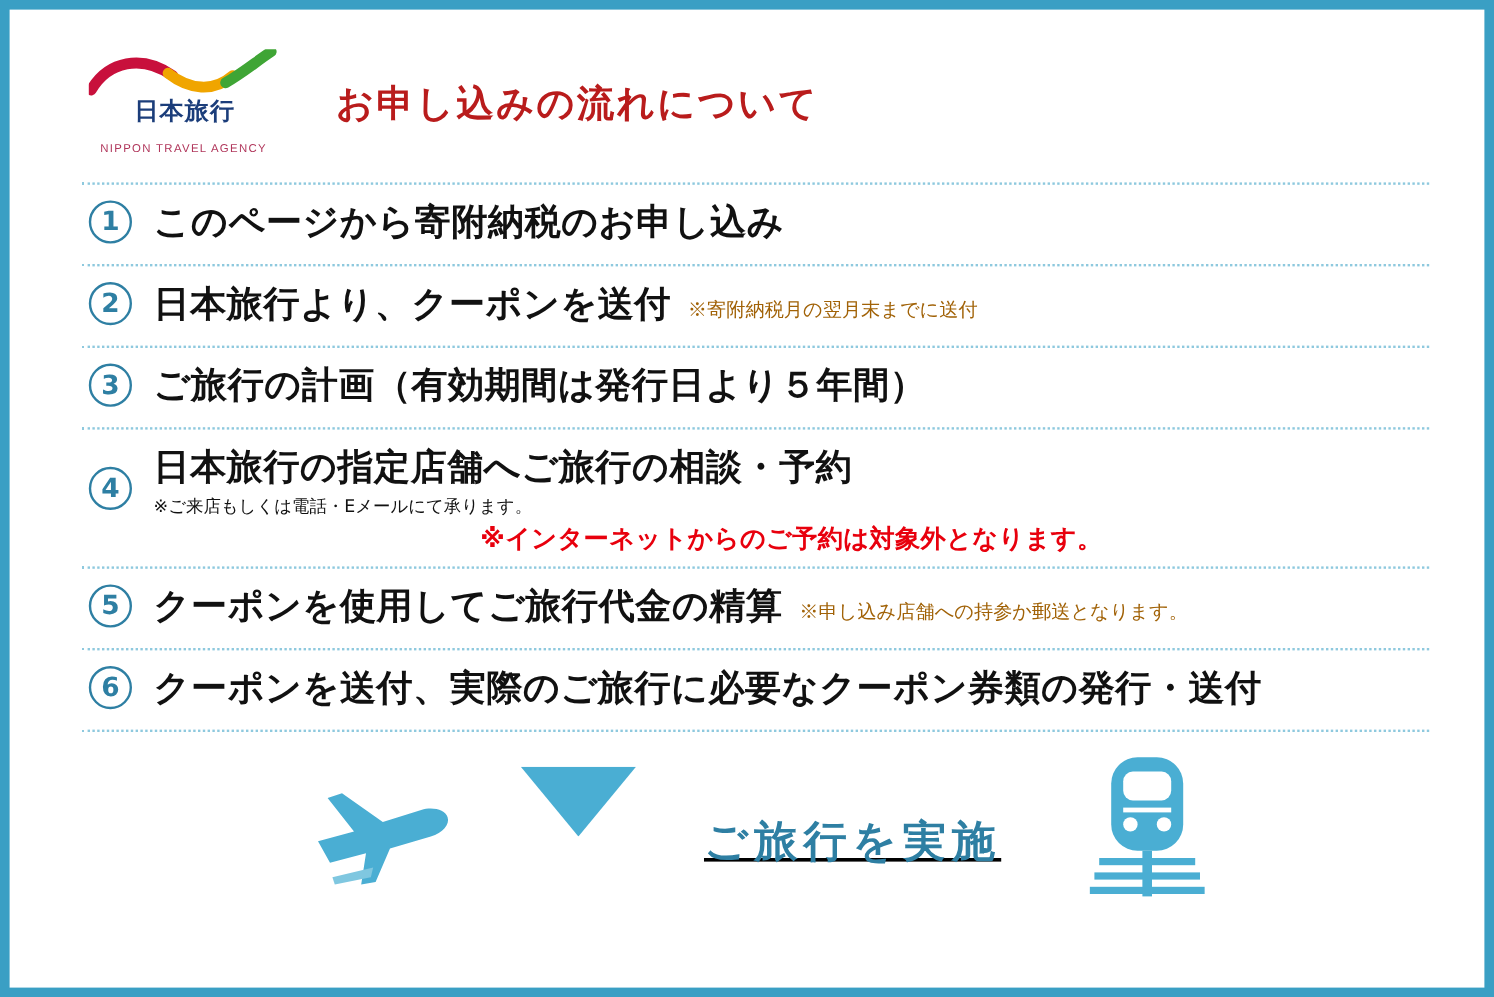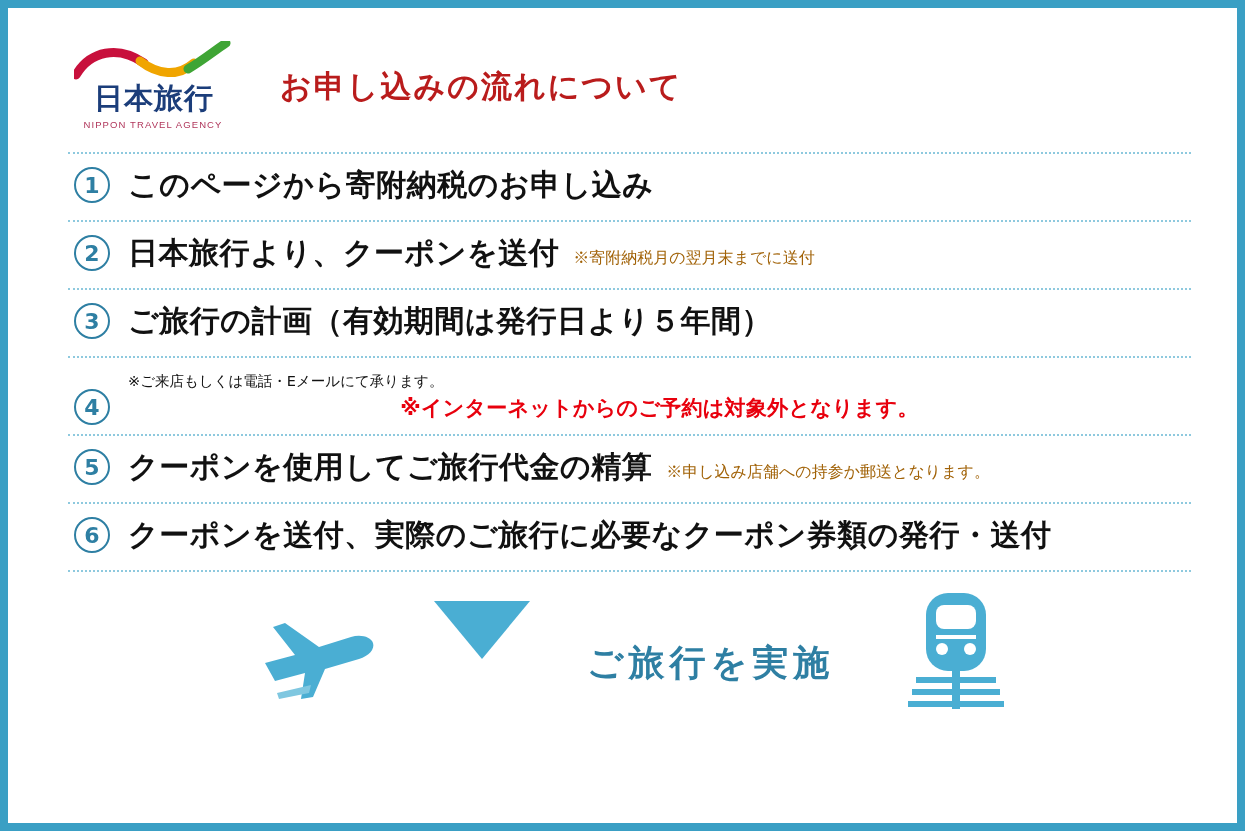--- a/index.html
+++ b/index.html
@@ -47,21 +47,21 @@
     top: 6px;
     width: 158px;
     height: 52px;
   }
   .logo .jp {
     position: absolute;
     left: 8px;
     top: 44px;
     width: 156px;
     text-align: center;
-    font-size: 29px;
+    font-size: 20px;
     font-weight: bold;
     letter-spacing: 1px;
     color: #1b3d7a;
     font-family: "DejaVu Sans", "Liberation Sans", sans-serif;
     white-space: nowrap;
   }
   .logo .en {
     position: absolute;
     left: 0;
     top: 84px;
@@ -160,20 +160,21 @@
     height: 130px;
     position: relative;
     display: flex;
     align-items: center;
     justify-content: center;
   }
   .footer-inner {
     display: flex;
     align-items: center;
     gap: 40px;
+    text-decoration: underline;
   }
   .plane-icon {
     width: 122px;
     height: 100px;
     flex: 0 0 auto;
   }
   .arrow-wrap {
     width: 130px;
     display: flex;
     justify-content: center;
@@ -243,20 +244,23 @@
         <div class="body">
           <div class="line1">
             <span class="main-text">ご旅行の計画（有効期間は発行日より５年間）</span>
           </div>
         </div>
       </div>
 
       <div class="step step-4">
         <div class="num">4</div>
         <div class="body">
+          <div class="line1">
+            <span class="main-text">日本旅行の指定店舗へご旅行の相談・予約</span>
+          </div>
           <div class="sub-note">※ご来店もしくは電話・Eメールにて承ります。</div>
           <div class="warn">※インターネットからのご予約は対象外となります。</div>
         </div>
       </div>
 
       <div class="step step-5">
         <div class="num">5</div>
         <div class="body">
           <div class="line1">
             <span class="main-text">クーポンを使用してご旅行代金の精算</span>

